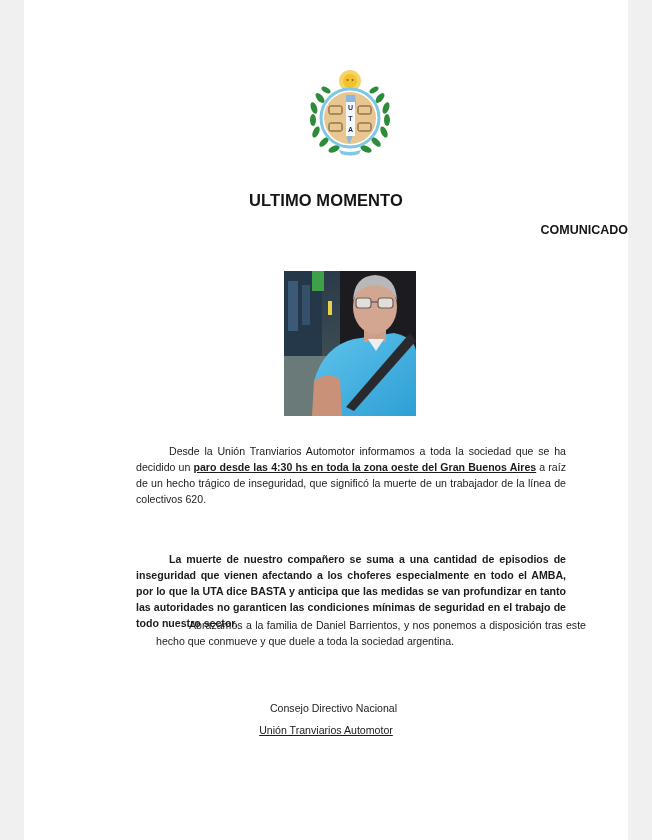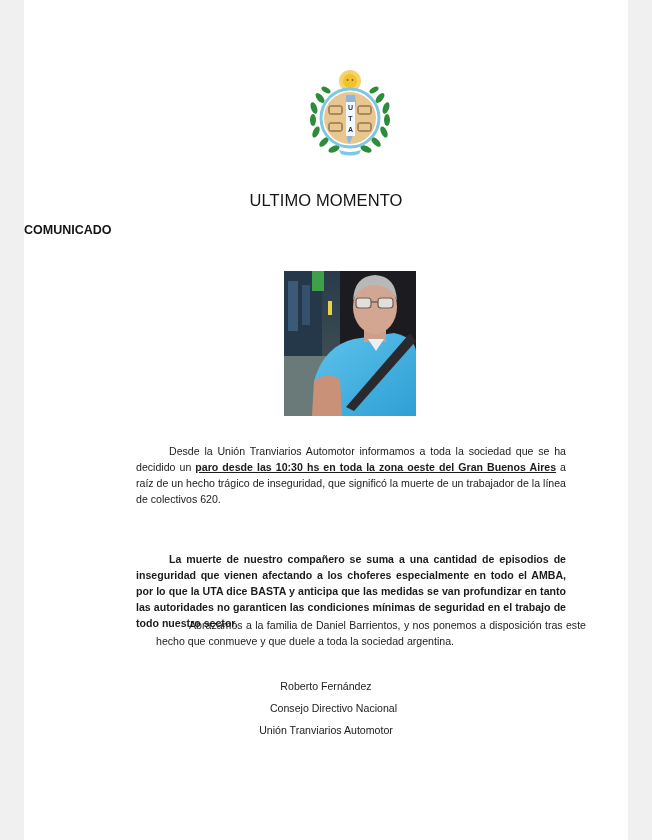--- a/index.html
+++ b/index.html
@@ -20,30 +20,30 @@
     .logo {
       position: absolute;
       left: 282px; top: 68px;
       width: 88px; height: 88px;
     }
     .title {
       position: absolute;
       left: 0; right: 0;
       top: 191px;
       text-align: center;
-      font-weight: normal;
+      font-weight: bold;
       font-size: 16.5px;
       letter-spacing: 0.1px;
       color: #151515;
     }
     .subtitle {
       position: absolute;
       left: 0; right: 0;
       top: 223px;
-      text-align: left;
+      text-align: right;
       font-weight: bold;
       font-size: 12.5px;
       color: #151515;
     }
     .photo {
       position: absolute;
       left: 260px; top: 271px;
       width: 132px; height: 145px;
       overflow: hidden;
     }
@@ -63,21 +63,21 @@
     .hl { font-weight: bold; text-decoration: underline; }
     .sig {
       position: absolute;
       left: 0; right: 0;
       text-align: center;
       font-size: 10.6px;
       color: #1c1c1c;
     }
     .s1 { top: 680px; }
     .s2 { top: 702px; margin-left: 15px; }
-    .s3 { top: 724px; }
+    .s3 { top: 724px; text-decoration: underline; }
   </style>
 </head>
 <body>
 
 <div class="page">
 
   <div class="logo">
     <svg width="88" height="88" viewBox="0 0 88 88">
 
       <g>
@@ -168,29 +168,28 @@
       <rect x="94" y="27" width="15" height="10" rx="3" fill="#e8e8e8" stroke="#555" stroke-width="1.2" opacity="0.85"></rect>
       <line x1="87" y1="31" x2="94" y2="31" stroke="#555" stroke-width="1.2"></line>
 
       <path d="M132 70 L70 140 L62 136 L126 62 Z" fill="#2a2a2e"></path>
 
       <path d="M84 68 L92 80 L100 68 Z" fill="#eeeeee"></path>
     </svg>
   </div>
 
   <div class="body-text p1">
-    <p><span>Desde la Unión Tranviarios Automotor informamos a toda la sociedad que se ha decidido un </span><span class="hl">paro desde las 10:30 hs en toda la zona oeste del Gran Buenos Aires</span><span> a raíz de un hecho trágico de inseguridad, que significó la muerte de un trabajador de la línea de colectivos 620.</span></p>
+    <p><span>Desde la Unión Tranviarios Automotor informamos a toda la sociedad que se ha decidido un </span><span class="hl">paro desde las 4:30 hs en toda la zona oeste del Gran Buenos Aires</span><span> a raíz de un hecho trágico de inseguridad, que significó la muerte de un trabajador de la línea de colectivos 620.</span></p>
   </div>
 
 
   <div class="body-text p3">
     <p>La muerte de nuestro compañero se suma a una cantidad de episodios de inseguridad que vienen afectando a los choferes especialmente en todo el AMBA, por lo que la UTA dice BASTA y anticipa que las medidas se van profundizar en tanto las autoridades no garanticen las condiciones mínimas de seguridad en el trabajo de todo nuestro sector.</p>
   </div>
 
   <div class="body-text p4">
     <p>Abrazamos a la familia de Daniel Barrientos, y nos ponemos a disposición tras este hecho que conmueve y que duele a toda la sociedad argentina.</p>
   </div>
 
-  <div class="sig s1">Roberto Fernández</div>
   <div class="sig s2">Consejo Directivo Nacional</div>
   <div class="sig s3">Unión Tranviarios Automotor</div>
 
 </div>
 
 </body></html>

